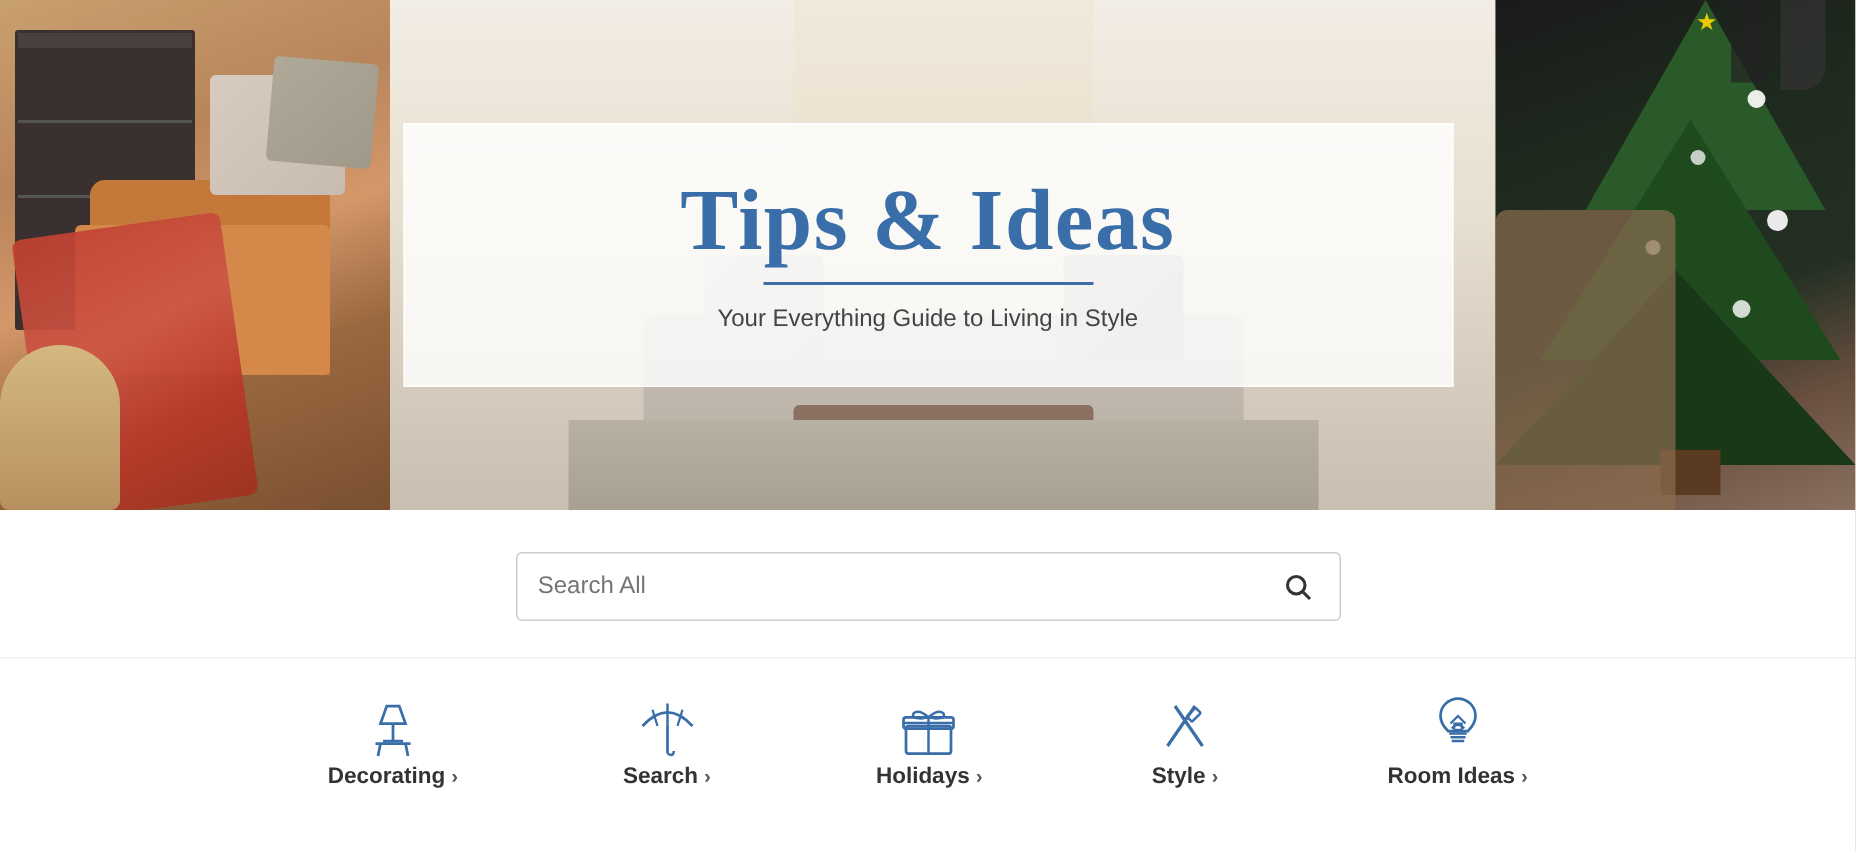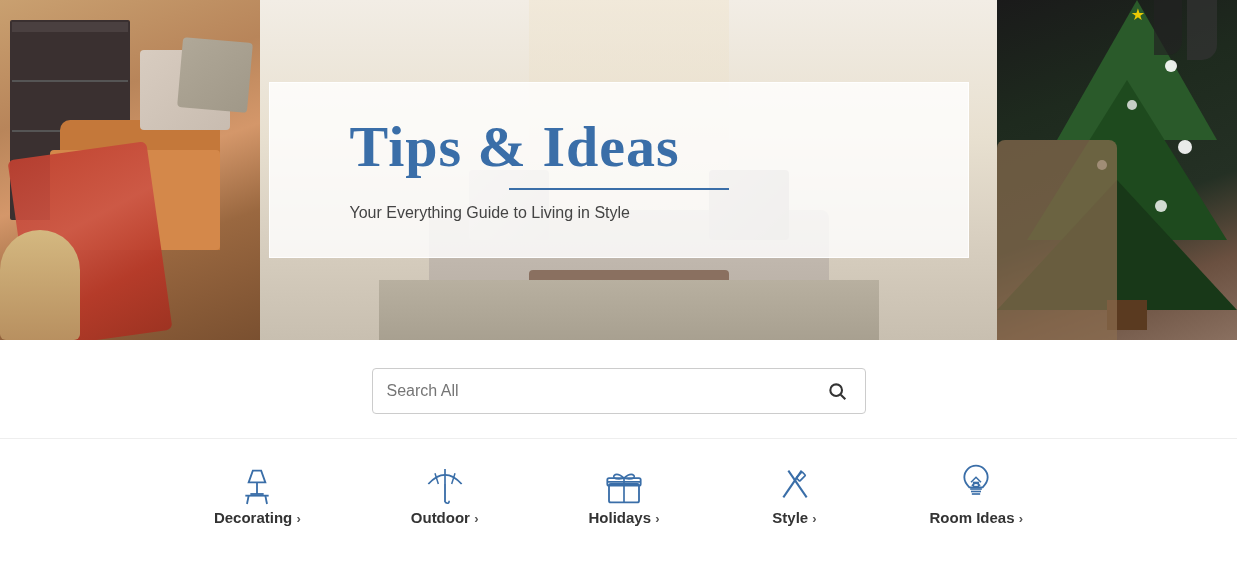--- a/index.html
+++ b/index.html
@@ -24,21 +24,21 @@
     }
 
     .hero-overlay-box {
       position: absolute;
       left: 50%;
       top: 50%;
       transform: translate(-50%, -50%);
       background: rgba(255, 255, 255, 0.82);
       border: 1px solid rgba(255,255,255,0.9);
       padding: 30px 80px 35px;
-      text-align: left;
+      text-align: center;
       min-width: 700px;
       z-index: 10;
     }
 
     .hero-title {
       font-size: 58px;
       font-weight: 700;
       color: #3a6ea8;
       letter-spacing: 1px;
       margin-bottom: 8px;
@@ -65,21 +65,21 @@
       align-items: center;
       padding: 28px 0 24px;
       background: #fff;
     }
 
     .search-box {
       display: flex;
       align-items: center;
       border: 1.5px solid #ccc;
       border-radius: 4px;
-      width: 494px;
+      width: 550px;
       height: 46px;
       background: #fff;
       padding: 0 14px;
     }
 
     .search-input {
       flex: 1;
       border: none;
       outline: none;
       font-size: 16px;
@@ -251,21 +251,21 @@
 
       <line x1="30" y1="12" x2="30" y2="30" stroke="#3a6ea8" stroke-width="2"></line>
       <line x1="18" y1="17" x2="22" y2="30" stroke="#3a6ea8" stroke-width="1.8"></line>
       <line x1="42" y1="17" x2="38" y2="30" stroke="#3a6ea8" stroke-width="1.8"></line>
 
       <line x1="30" y1="30" x2="30" y2="52" stroke="#3a6ea8" stroke-width="2.2"></line>
 
       <path d="M30 52 Q35 55 35 50" stroke="#3a6ea8" stroke-width="2" fill="none"></path>
     </svg>
     <span class="category-label">
-      <span>Outdoor</span> <span class="category-arrow">›</span>
+      <span>Search</span> <span class="category-arrow">›</span>
     </span>
   </div>
 
   <div class="category-item">
     <svg class="cat-icon" viewBox="0 0 60 60" fill="none" xmlns="http://www.w3.org/2000/svg">
 
       <rect x="12" y="30" width="36" height="22" rx="2" stroke="#3a6ea8" stroke-width="2.2" fill="none"></rect>
 
       <rect x="10" y="23" width="40" height="9" rx="2" stroke="#3a6ea8" stroke-width="2.2" fill="none"></rect>
 

